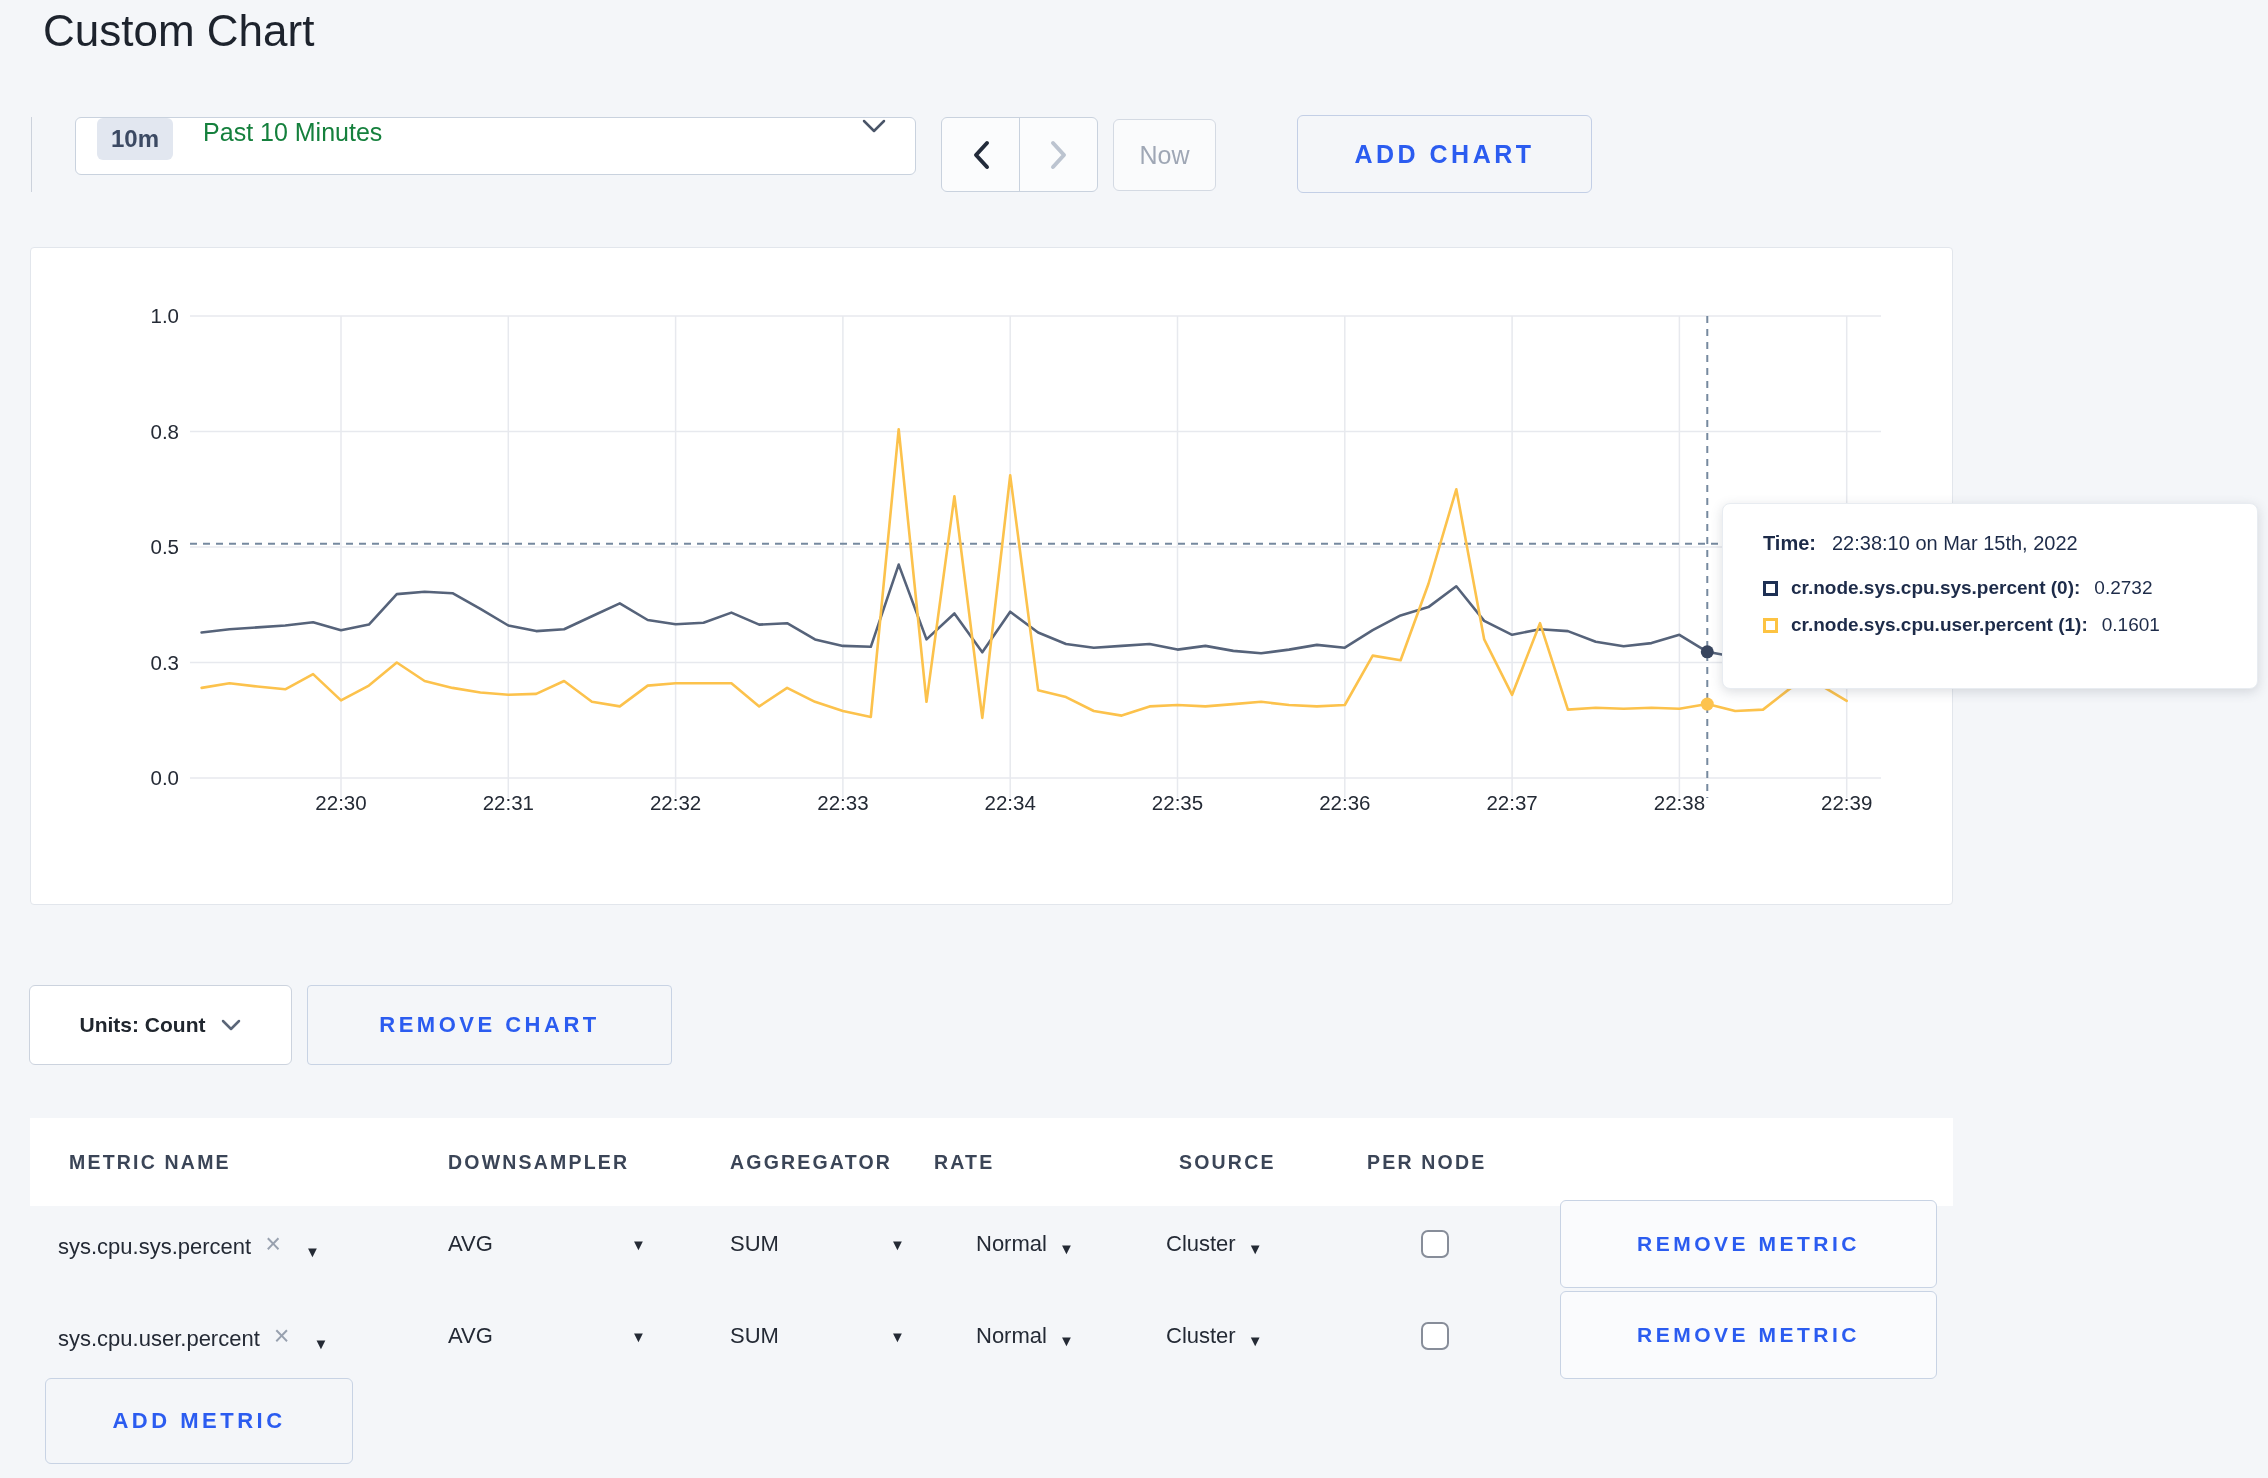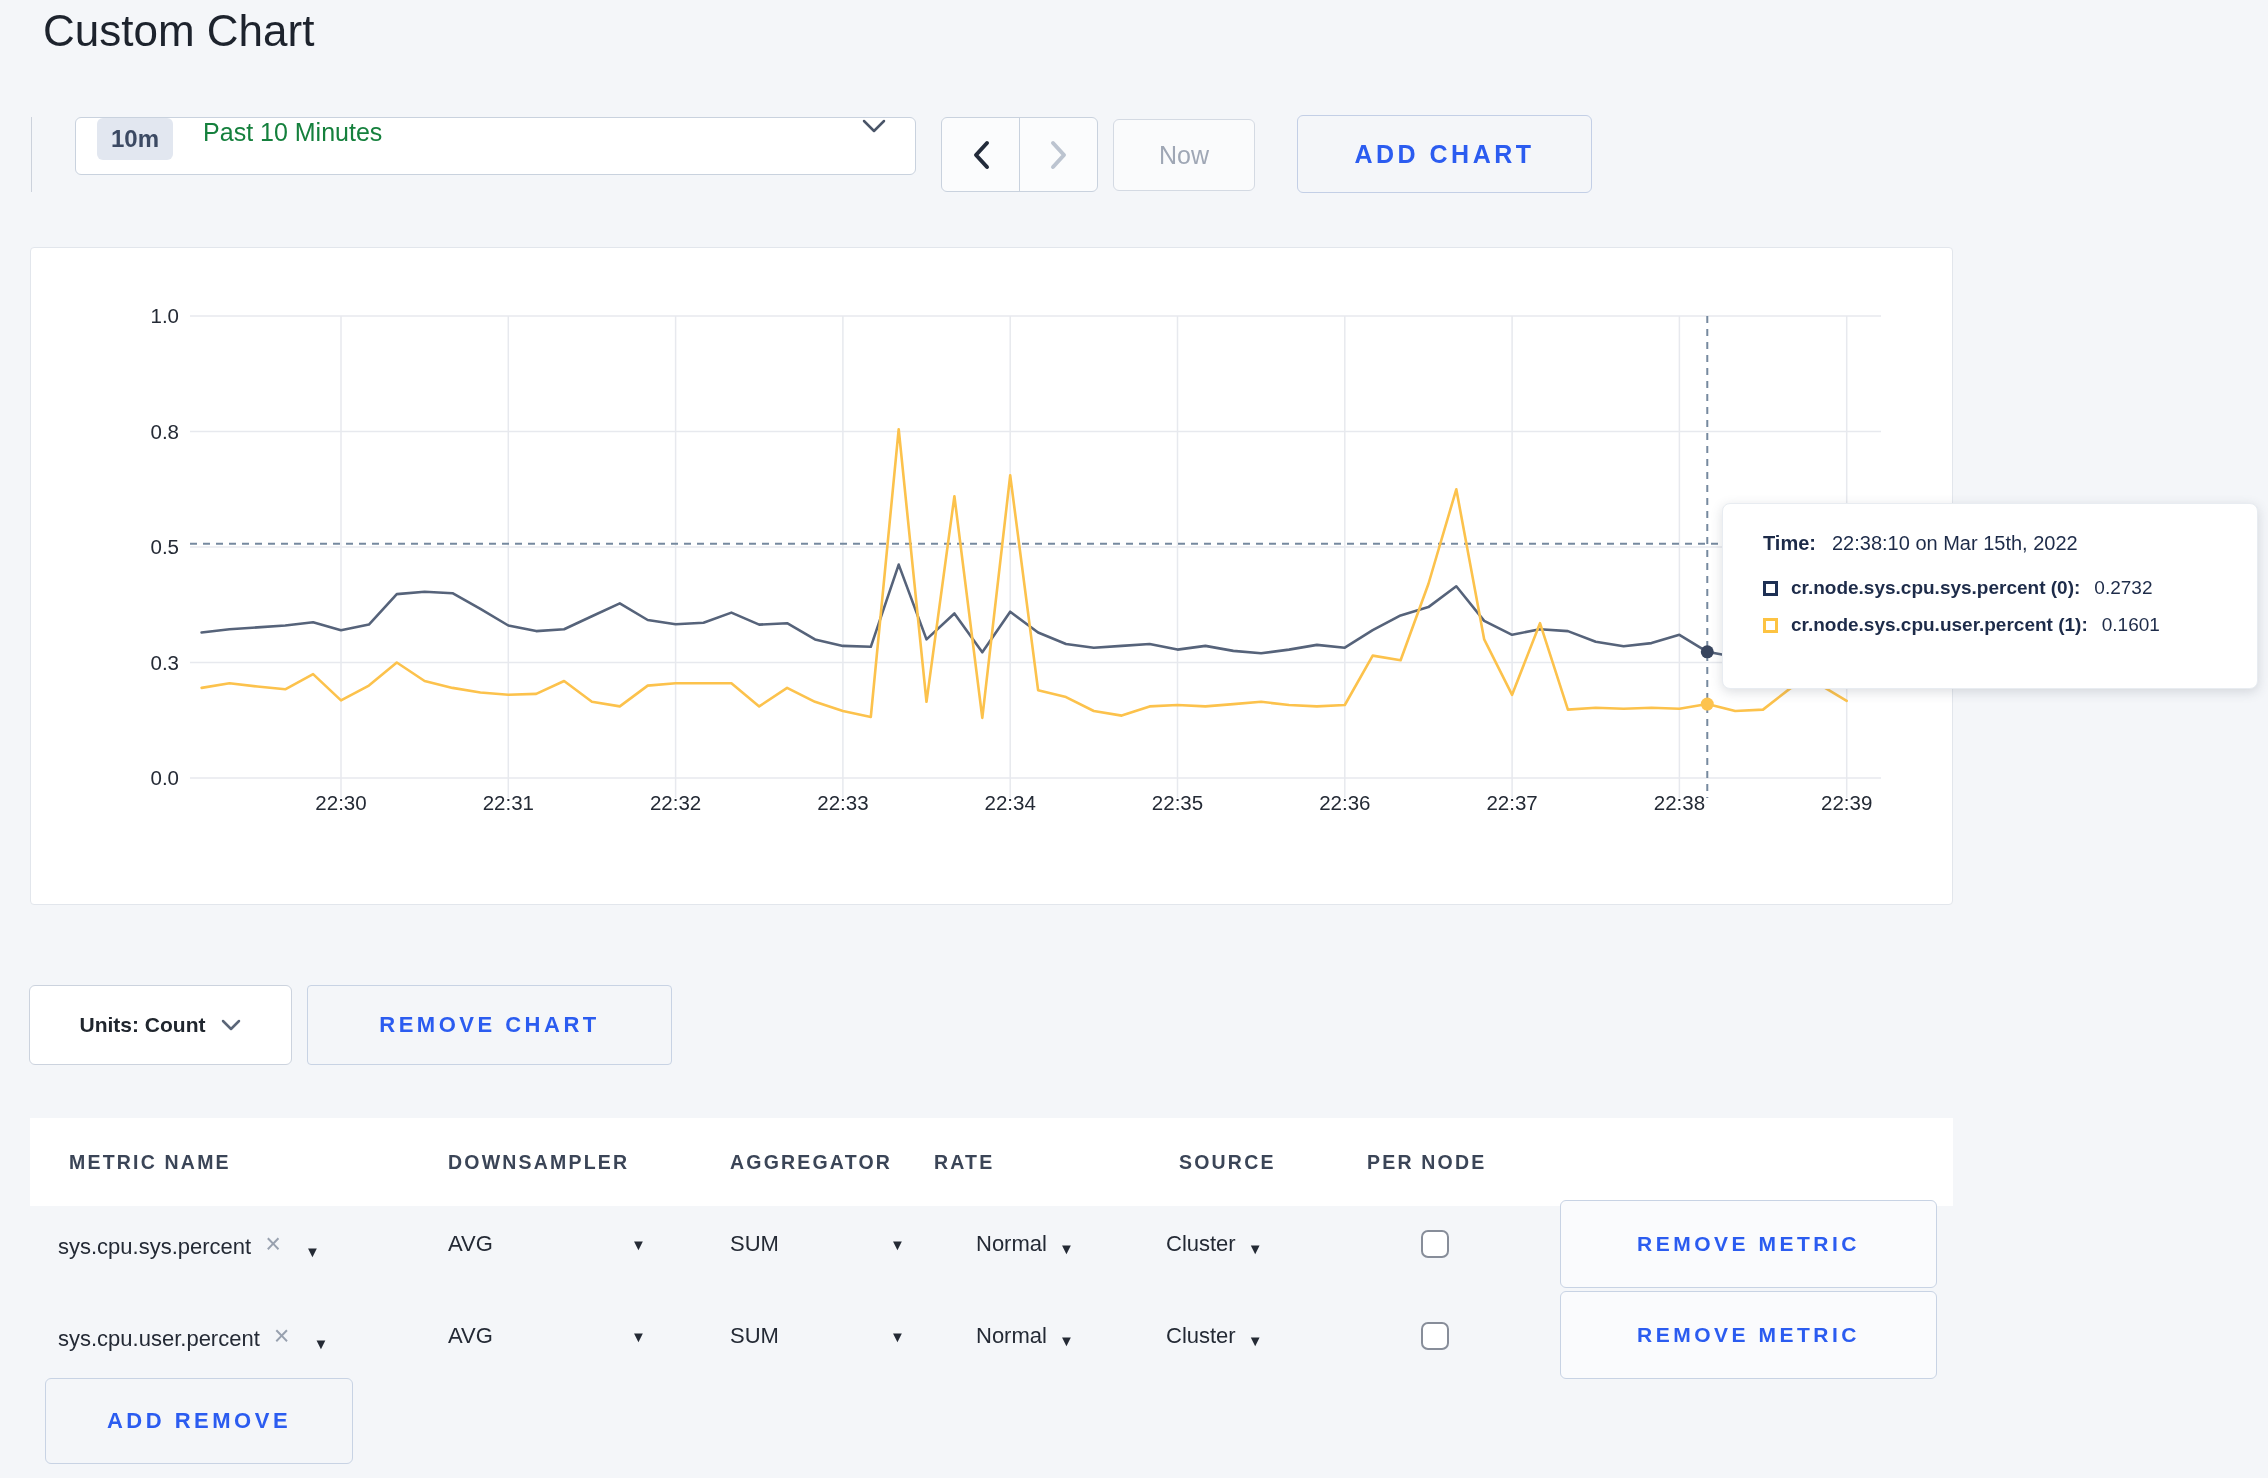--- a/index.html
+++ b/index.html
@@ -28,21 +28,21 @@
   .time-label { margin-left:30px; font-size:25px; font-weight:500; color:#15803d; }
   .time-select svg { margin-left:auto; }
   .pager {
     position:absolute; left:941px; top:117px; width:157px; height:75px;
     background:#fbfcfd; border:1px solid #c9d2de; border-radius:6px;
     display:flex;
   }
   .pager-half { flex:1; display:flex; align-items:center; justify-content:center; cursor:pointer; }
   .pager-half:first-child { border-right:1px solid #c9d2de; }
   .now-button {
-    position:absolute; left:1113px; top:119px; width:142px; height:72px;
+    position:absolute; left:1113px; top:119px; width:103px; height:72px;
     background:#fafbfc; border:1px solid #d4dae3; border-radius:6px;
     color:#9fa7b5; font-size:25px; font-weight:500; font-family:inherit;
     display:flex; align-items:center; justify-content:center;
   }
   .add-chart-button {
     position:absolute; left:1297px; top:115px; width:295px; height:78px;
     background:transparent; border:1px solid #c3cfe6; border-radius:6px;
     color:#2b5cf0; font-size:25px; font-weight:600; letter-spacing:3.5px; font-family:inherit;
     display:flex; align-items:center; justify-content:center; cursor:pointer;
   }
@@ -262,13 +262,13 @@
   </span>
   <span class="cell cell-source">
     <span>Cluster</span>
     <span class="caret">▼</span>
   </span>
   <span class="checkbox"></span>
 </div>
 
 <button class="remove-metric-button rm-1">REMOVE METRIC</button>
 <button class="remove-metric-button rm-2">REMOVE METRIC</button>
-<button class="add-metric-button">ADD REMOVE</button>
+<button class="add-metric-button">ADD METRIC</button>
 
 </body></html>

